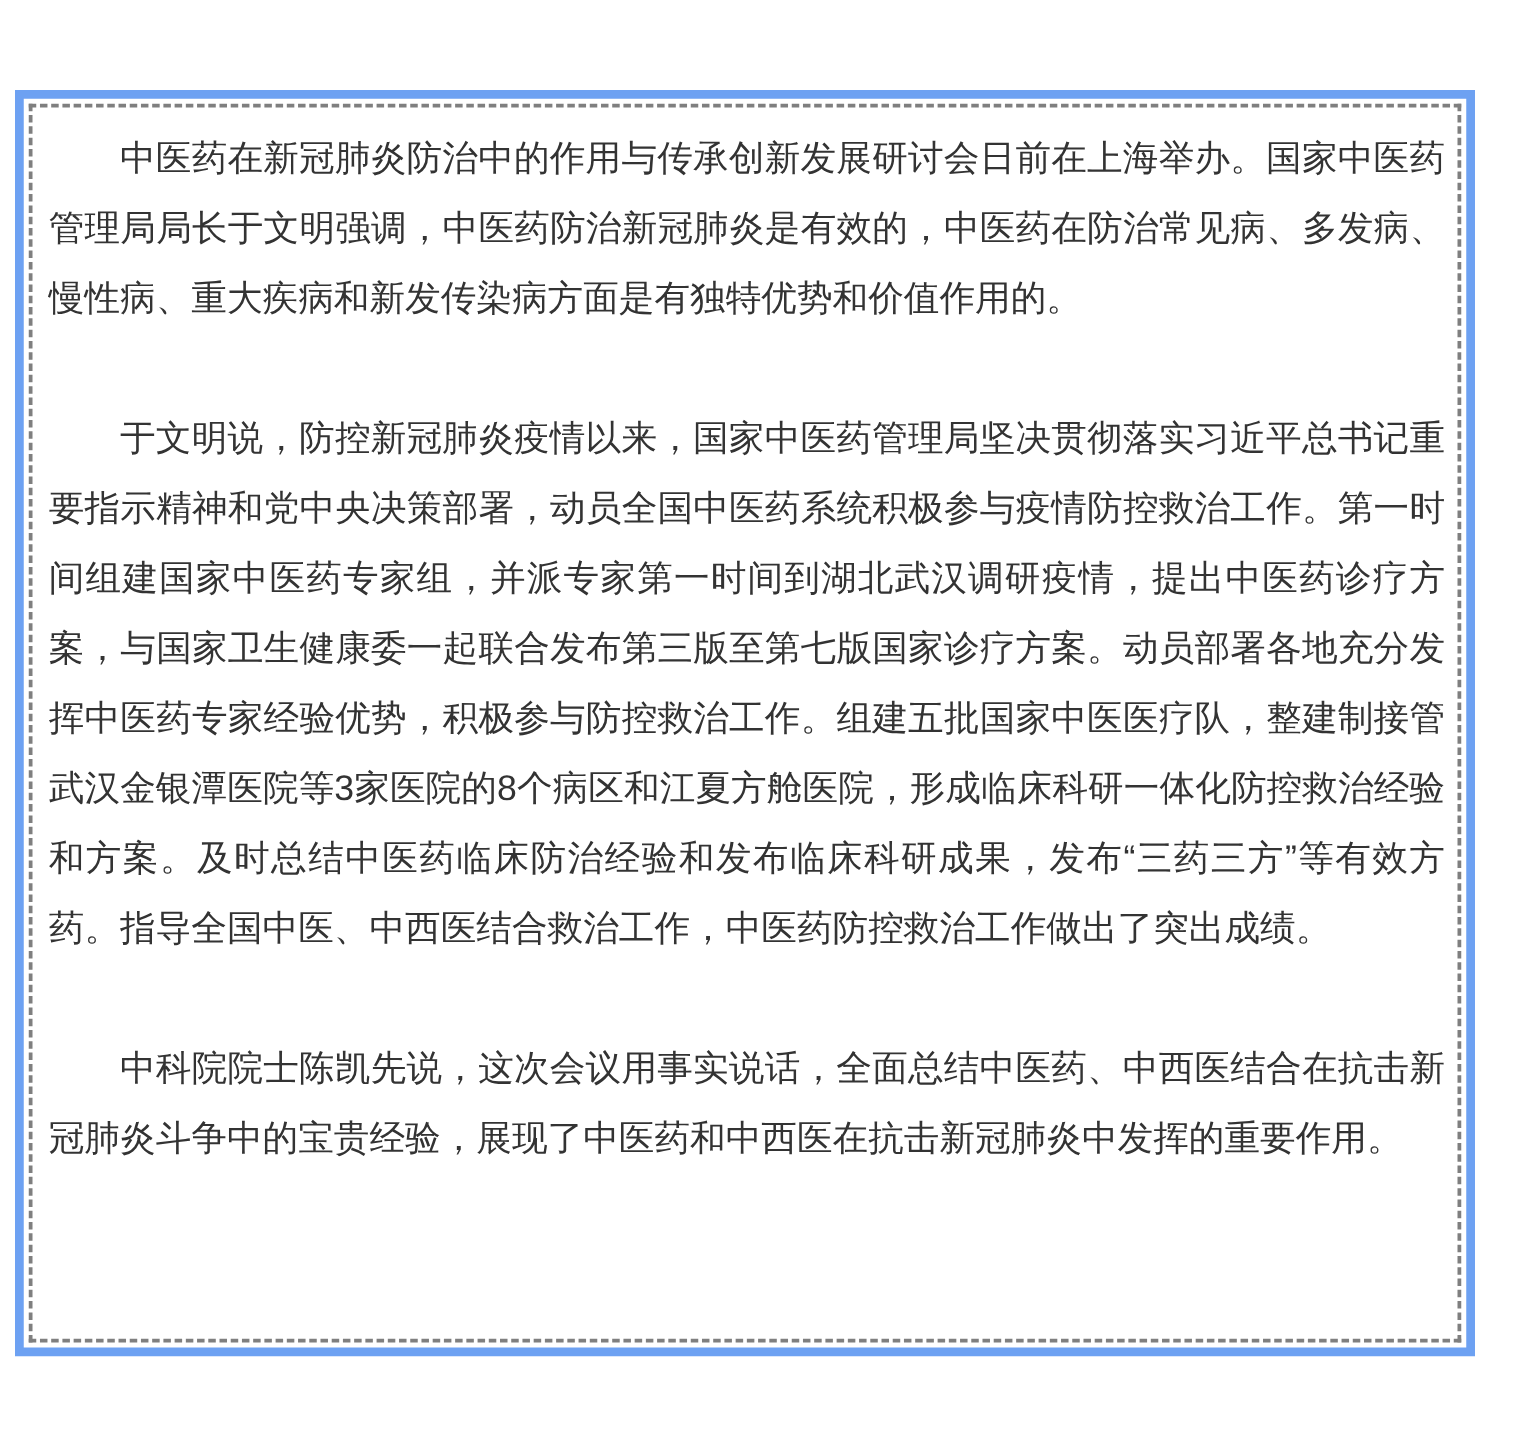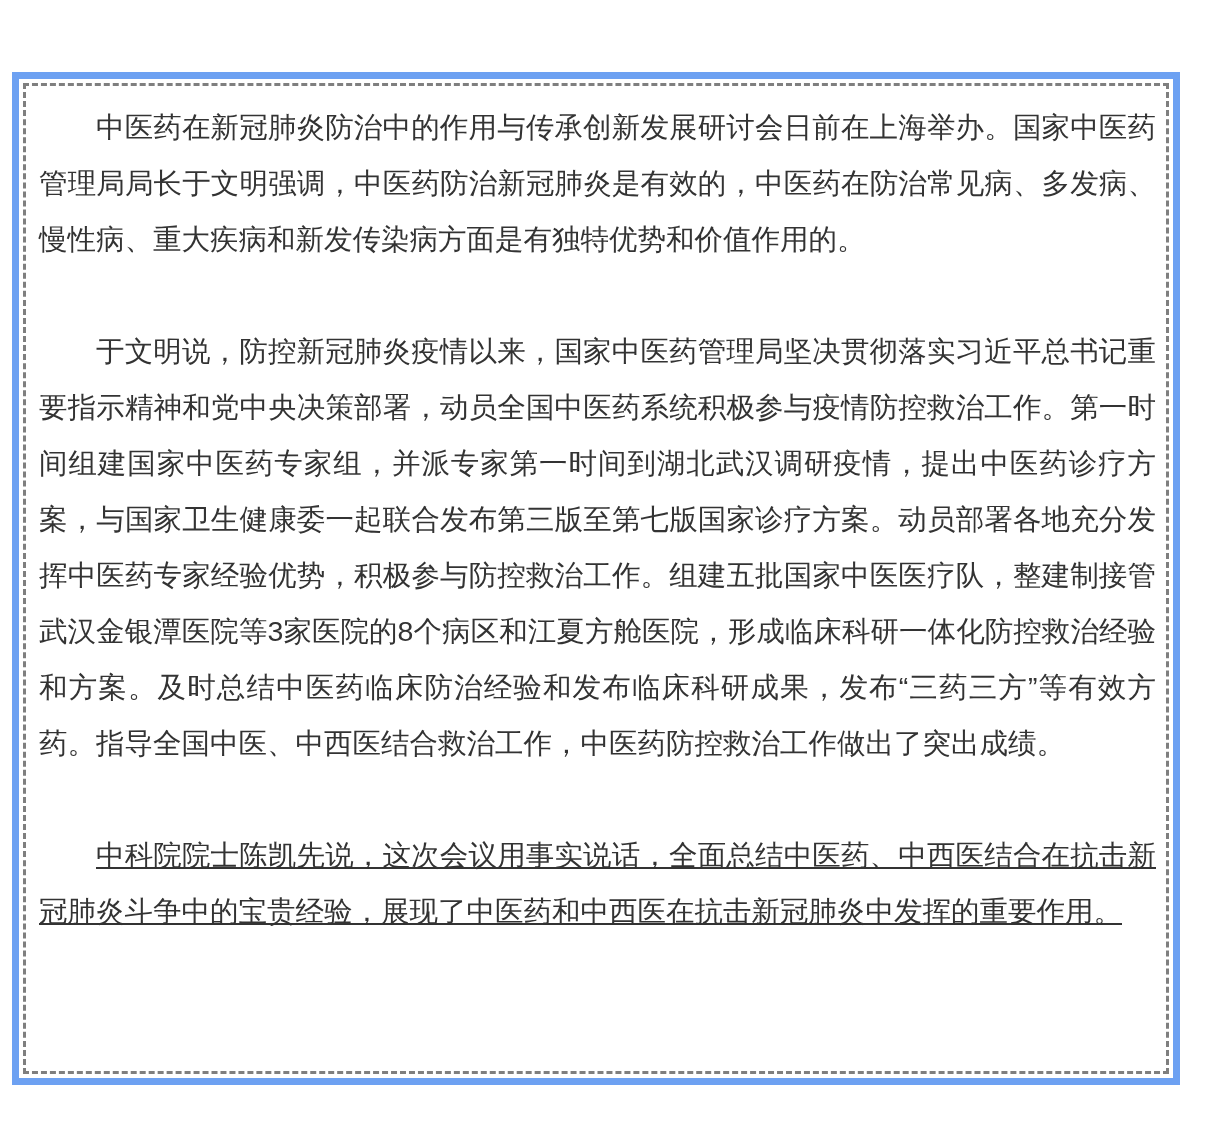--- a/index.html
+++ b/index.html
@@ -35,21 +35,21 @@
   }
   .article p {
     font-size: 28.5px;
     line-height: 56px;
     color: var(--text-color);
     text-indent: 2em;
     text-align: justify;
     margin: 0 0 56px 0;
     letter-spacing: 0;
   }
-  .article p:last-child { margin-bottom: 0; text-decoration: underline; }
+  .article p:last-child { margin-bottom: 0; }
 </style>
 </head>
 <body>
 
 <div class="document-frame">
   <div class="dashed-border">
     <div class="article">
       <p>中医药在新冠肺炎防治中的作用与传承创新发展研讨会日前在上海举办。国家中医药管理局局长于文明强调，中医药防治新冠肺炎是有效的，中医药在防治常见病、多发病、慢性病、重大疾病和新发传染病方面是有独特优势和价值作用的。</p>
       <p>于文明说，防控新冠肺炎疫情以来，国家中医药管理局坚决贯彻落实习近平总书记重要指示精神和党中央决策部署，动员全国中医药系统积极参与疫情防控救治工作。第一时间组建国家中医药专家组，并派专家第一时间到湖北武汉调研疫情，提出中医药诊疗方案，与国家卫生健康委一起联合发布第三版至第七版国家诊疗方案。动员部署各地充分发挥中医药专家经验优势，积极参与防控救治工作。组建五批国家中医医疗队，整建制接管武汉金银潭医院等3家医院的8个病区和江夏方舱医院，形成临床科研一体化防控救治经验和方案。及时总结中医药临床防治经验和发布临床科研成果，发布“三药三方”等有效方药。指导全国中医、中西医结合救治工作，中医药防控救治工作做出了突出成绩。</p>
       <p>中科院院士陈凯先说，这次会议用事实说话，全面总结中医药、中西医结合在抗击新冠肺炎斗争中的宝贵经验，展现了中医药和中西医在抗击新冠肺炎中发挥的重要作用。</p>

